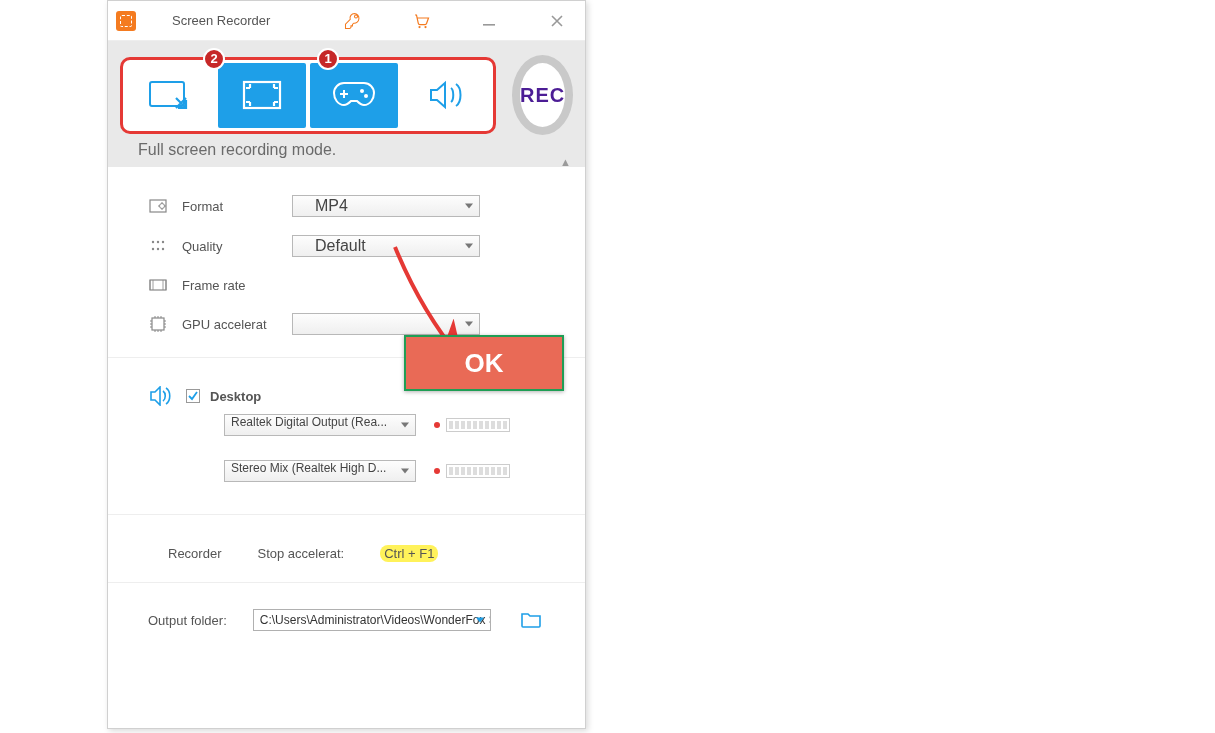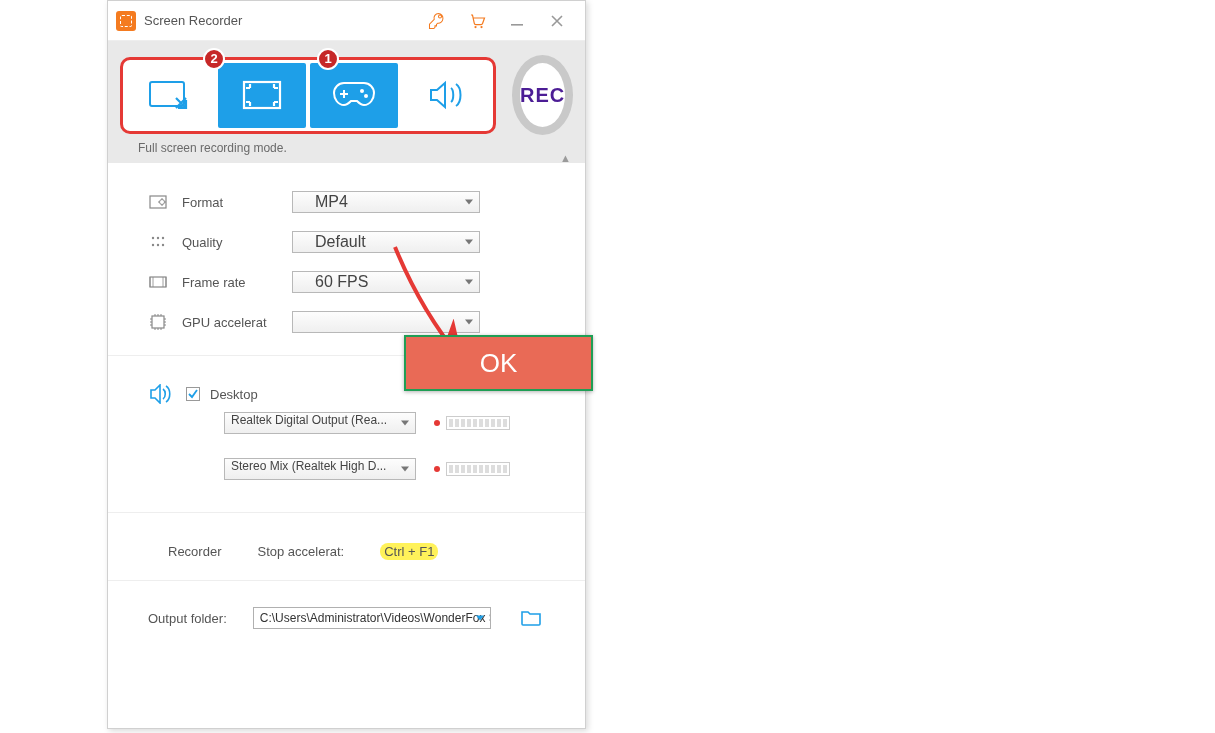--- a/index.html
+++ b/index.html
@@ -23,20 +23,21 @@
     box-shadow: 2px 2px 6px rgba(0,0,0,0.15);
   }
   
   .titlebar {
     height: 40px;
     display: flex;
     align-items: center;
     padding: 16px 8px;
     background: #fff;
     border-bottom: 1px solid #eee;
+    gap: 28px;
   }
   .app-logo {
     width: 20px; height: 20px;
     background: #f47b20;
     border-radius: 3px;
     position: relative;
     margin-right: 8px;
   }
   .app-logo::before {
     content: "";
@@ -92,21 +93,21 @@
     background: #fff;
     display: flex; align-items: center; justify-content: center;
     font-weight: 700;
     font-size: 20px;
     color: #4c1d95;
     cursor: pointer;
     letter-spacing: 1px;
   }
   .mode-caption {
     color: #6a6a6a;
-    font-size: 12px;
+    font-size: 16px;
     padding-top: 6px;
     padding-left: 18px;
   }
   .badge {
     position: absolute;
     width: 22px; height: 22px;
     border-radius: 50%;
     background: #c62828;
     border: 2px solid #fff;
     color: #fff;
@@ -179,21 +180,21 @@
   }
   .checkbox {
     width: 14px; height: 14px;
     border: 1px solid #999;
     background: #fff;
     margin-right: 10px;
     display: inline-flex; align-items: center; justify-content: center;
     cursor: pointer;
   }
   .checkbox svg { display: block; }
-  .audio-label { color: #555; }
+  .audio-label { color: #555; font-weight: bold; }
   .audio-sub {
     display: flex; align-items: center; gap: 18px;
     padding-left: 76px;
   }
   .audio-select {
     width: 192px; height: 22px;
     border: 1px solid #b8b8b8;
     background: linear-gradient(#fdfdfd, #efefef);
     display: flex; align-items: flex-start;
     padding: 0 20px 0 6px;
@@ -253,25 +254,25 @@
     border-top: 5px solid #1e9fe8;
   }
   .folder-btn {
     width: 28px; height: 22px; display:flex; align-items:center; justify-content:center;
     color: #1e9fe8; cursor:pointer;
   }
   
   .annotation-ok {
     position: absolute;
     left: 296px; top: 334px;
-    width: 189px; height: 56px;
+    width: 160px; height: 56px;
     background: #e96a56;
     border: 2px solid #1f9e55;
     display: flex; align-items:center; justify-content:center;
-    color: #fff; font-size: 26px; font-weight: 400;
+    color: #fff; font-size: 26px; font-weight: 700;
     z-index: 50;
     box-shadow: 0 1px 4px rgba(0,0,0,0.3);
   }
   .annotation-arrow {
     position: absolute;
     left: 275px; top: 240px;
     z-index: 49;
     pointer-events: none;
   }
 </style>
@@ -384,24 +385,20 @@
       </div>
     </div>
     <div class="setting-row">
       <div class="setting-icon">
         <svg width="18" height="18" viewBox="0 0 18 18">
             <rect x="1" y="4" width="16" height="10" fill="none" stroke="#888" stroke-width="1.2"></rect>
             <path d="M1 4v10M4 4v10M14 4v10M17 4v10" stroke="#888" stroke-width="0.8"></path>
           </svg>
       </div>
       <div class="setting-label">Frame rate</div>
-      <div class="setting-select">
-        <span>60 FPS</span>
-        <span class="arrow"></span>
-      </div>
     </div>
     <div class="setting-row">
       <div class="setting-icon">
         <svg width="18" height="18" viewBox="0 0 18 18">
             <rect x="3" y="3" width="12" height="12" fill="none" stroke="#888" stroke-width="1.2"></rect>
             <path d="M6 1v2M9 1v2M12 1v2M6 15v2M9 15v2M12 15v2M1 6h2M1 9h2M1 12h2M15 6h2M15 9h2M15 12h2" stroke="#888" stroke-width="1"></path>
           </svg>
       </div>
       <div class="setting-label">GPU accelerat</div>
       <div class="setting-select">

